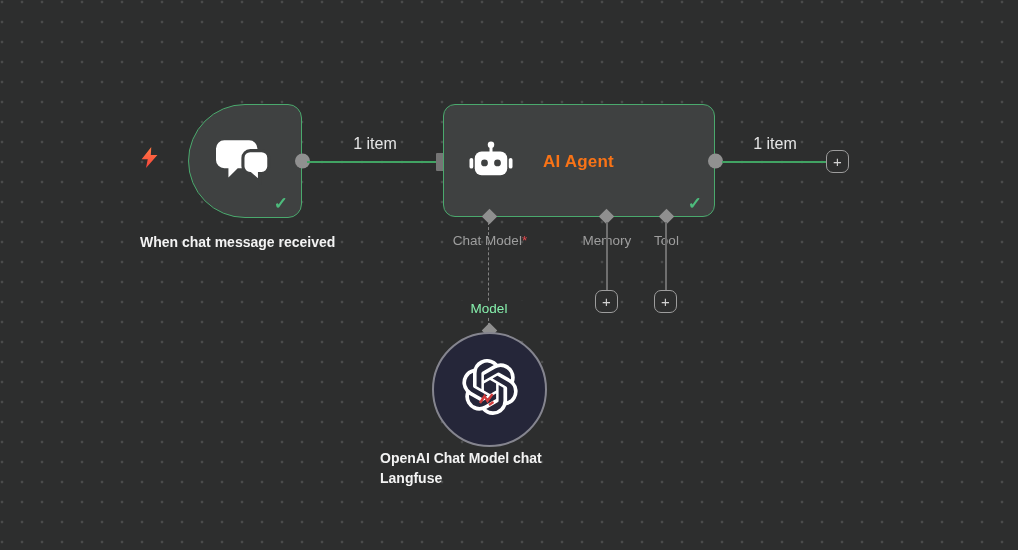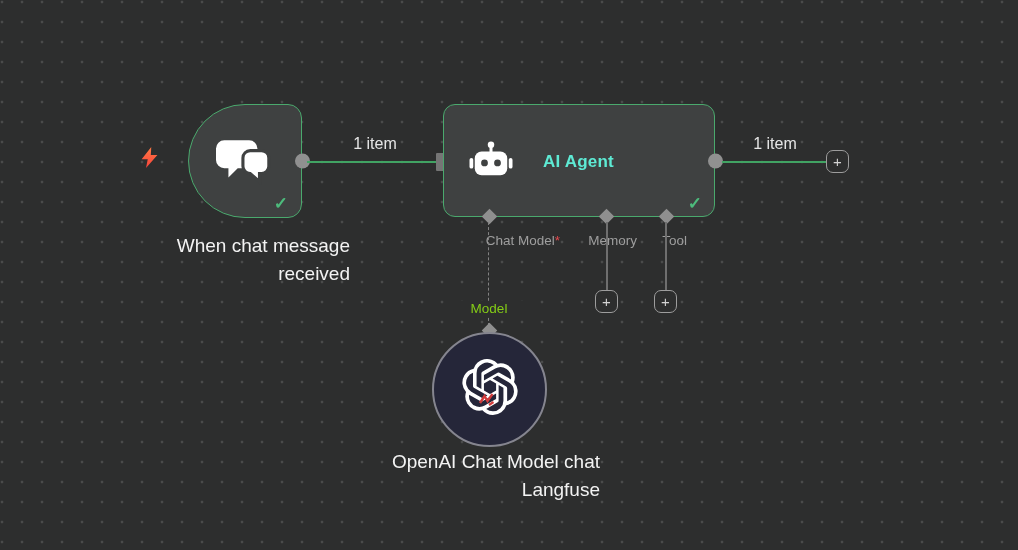--- a/index.html
+++ b/index.html
@@ -26,21 +26,21 @@
     border-radius:57px 14px 14px 57px;
   }
   .agent-node {
     left:443px; top:104px; width:272px; height:113px;
     border-radius:12px;
   }
   .chat-icon { position:absolute; left:27px; top:30px; }
   .robot-icon { position:absolute; left:24px; top:36px; }
   .agent-title {
     position:absolute; left:99px; top:47px;
-    font-size:17px; font-weight:700; color:#5eead4; letter-spacing:.2px;
+    font-size:17px; font-weight:700; color:#f97316; letter-spacing:.2px;
   }
   .check {
     position:absolute; font-size:17px; font-weight:700; color:#4dbb7c;
   }
   .trigger-check { right:13px; bottom:3px; }
   .agent-check  { right:12px; bottom:2px; }
 
   .port-circle {
     position:absolute; width:15px; height:15px; border-radius:50%;
     background:#909090;
@@ -78,56 +78,56 @@
   .diamond {
     position:absolute; width:11px; height:11px; background:#8f8f8f;
     transform:rotate(45deg);
   }
   .d-chatmodel { left:484px; top:211px; }
   .d-memory    { left:601px; top:211px; }
   .d-tool      { left:661px; top:211px; }
   .d-model     { left:484px; top:325px; }
 
   .subport-label {
-    position:absolute; top:233px; text-align:right;
+    position:absolute; top:233px; text-align:center;
     font-size:13.5px; color:#9e9e9e; font-weight:500;
   }
   .lbl-chatmodel { left:420px; width:140px; }
   .lbl-memory    { left:577px; width:60px; }
   .lbl-tool      { left:646px; width:41px; }
   .req-mark { color:#e5484d; }
 
   .stub {
     position:absolute; width:2px; background:#6f6f6f;
   }
   .stub-memory { left:606px; top:222px; height:68px; }
   .stub-tool   { left:665px; top:222px; height:68px; }
 
   .dashed-wire {
     position:absolute; left:488px; top:222px; height:104px; width:0;
     border-left:1.8px dashed #828282;
   }
   .model-port-label {
     position:absolute; left:454px; top:301px; width:70px; text-align:center;
-    font-size:13.5px; color:#84cc16; font-weight:500;
+    font-size:13.5px; color:#86efac; font-weight:500;
     background:#2d2e2e;
   }
 
   
   .model-node {
     position:absolute; left:432px; top:332px; width:115px; height:115px;
     border-radius:50%; background:#252639; border:2px solid #85858f;
   }
   .openai-logo { position:absolute; left:28px; top:25px; }
   .langfuse-mark { position:absolute; left:44px; top:58px; }
 
   
   .node-caption {
-    position:absolute; text-align:right;
-    font-size:19px; font-weight:400; color:#f3f3f3; line-height:1.45;
+    position:absolute; text-align:left;
+    font-size:14px; font-weight:700; color:#f3f3f3; line-height:1.45;
   }
   .trigger-caption { left:140px; top:232px; width:210px; }
   .model-caption   { left:380px; top:448px; width:220px; }
 </style>
 </head>
 <body>
 
 <div id="canvas">
 
   <svg class="bolt" width="21" height="23" viewBox="0 0 24 26">

